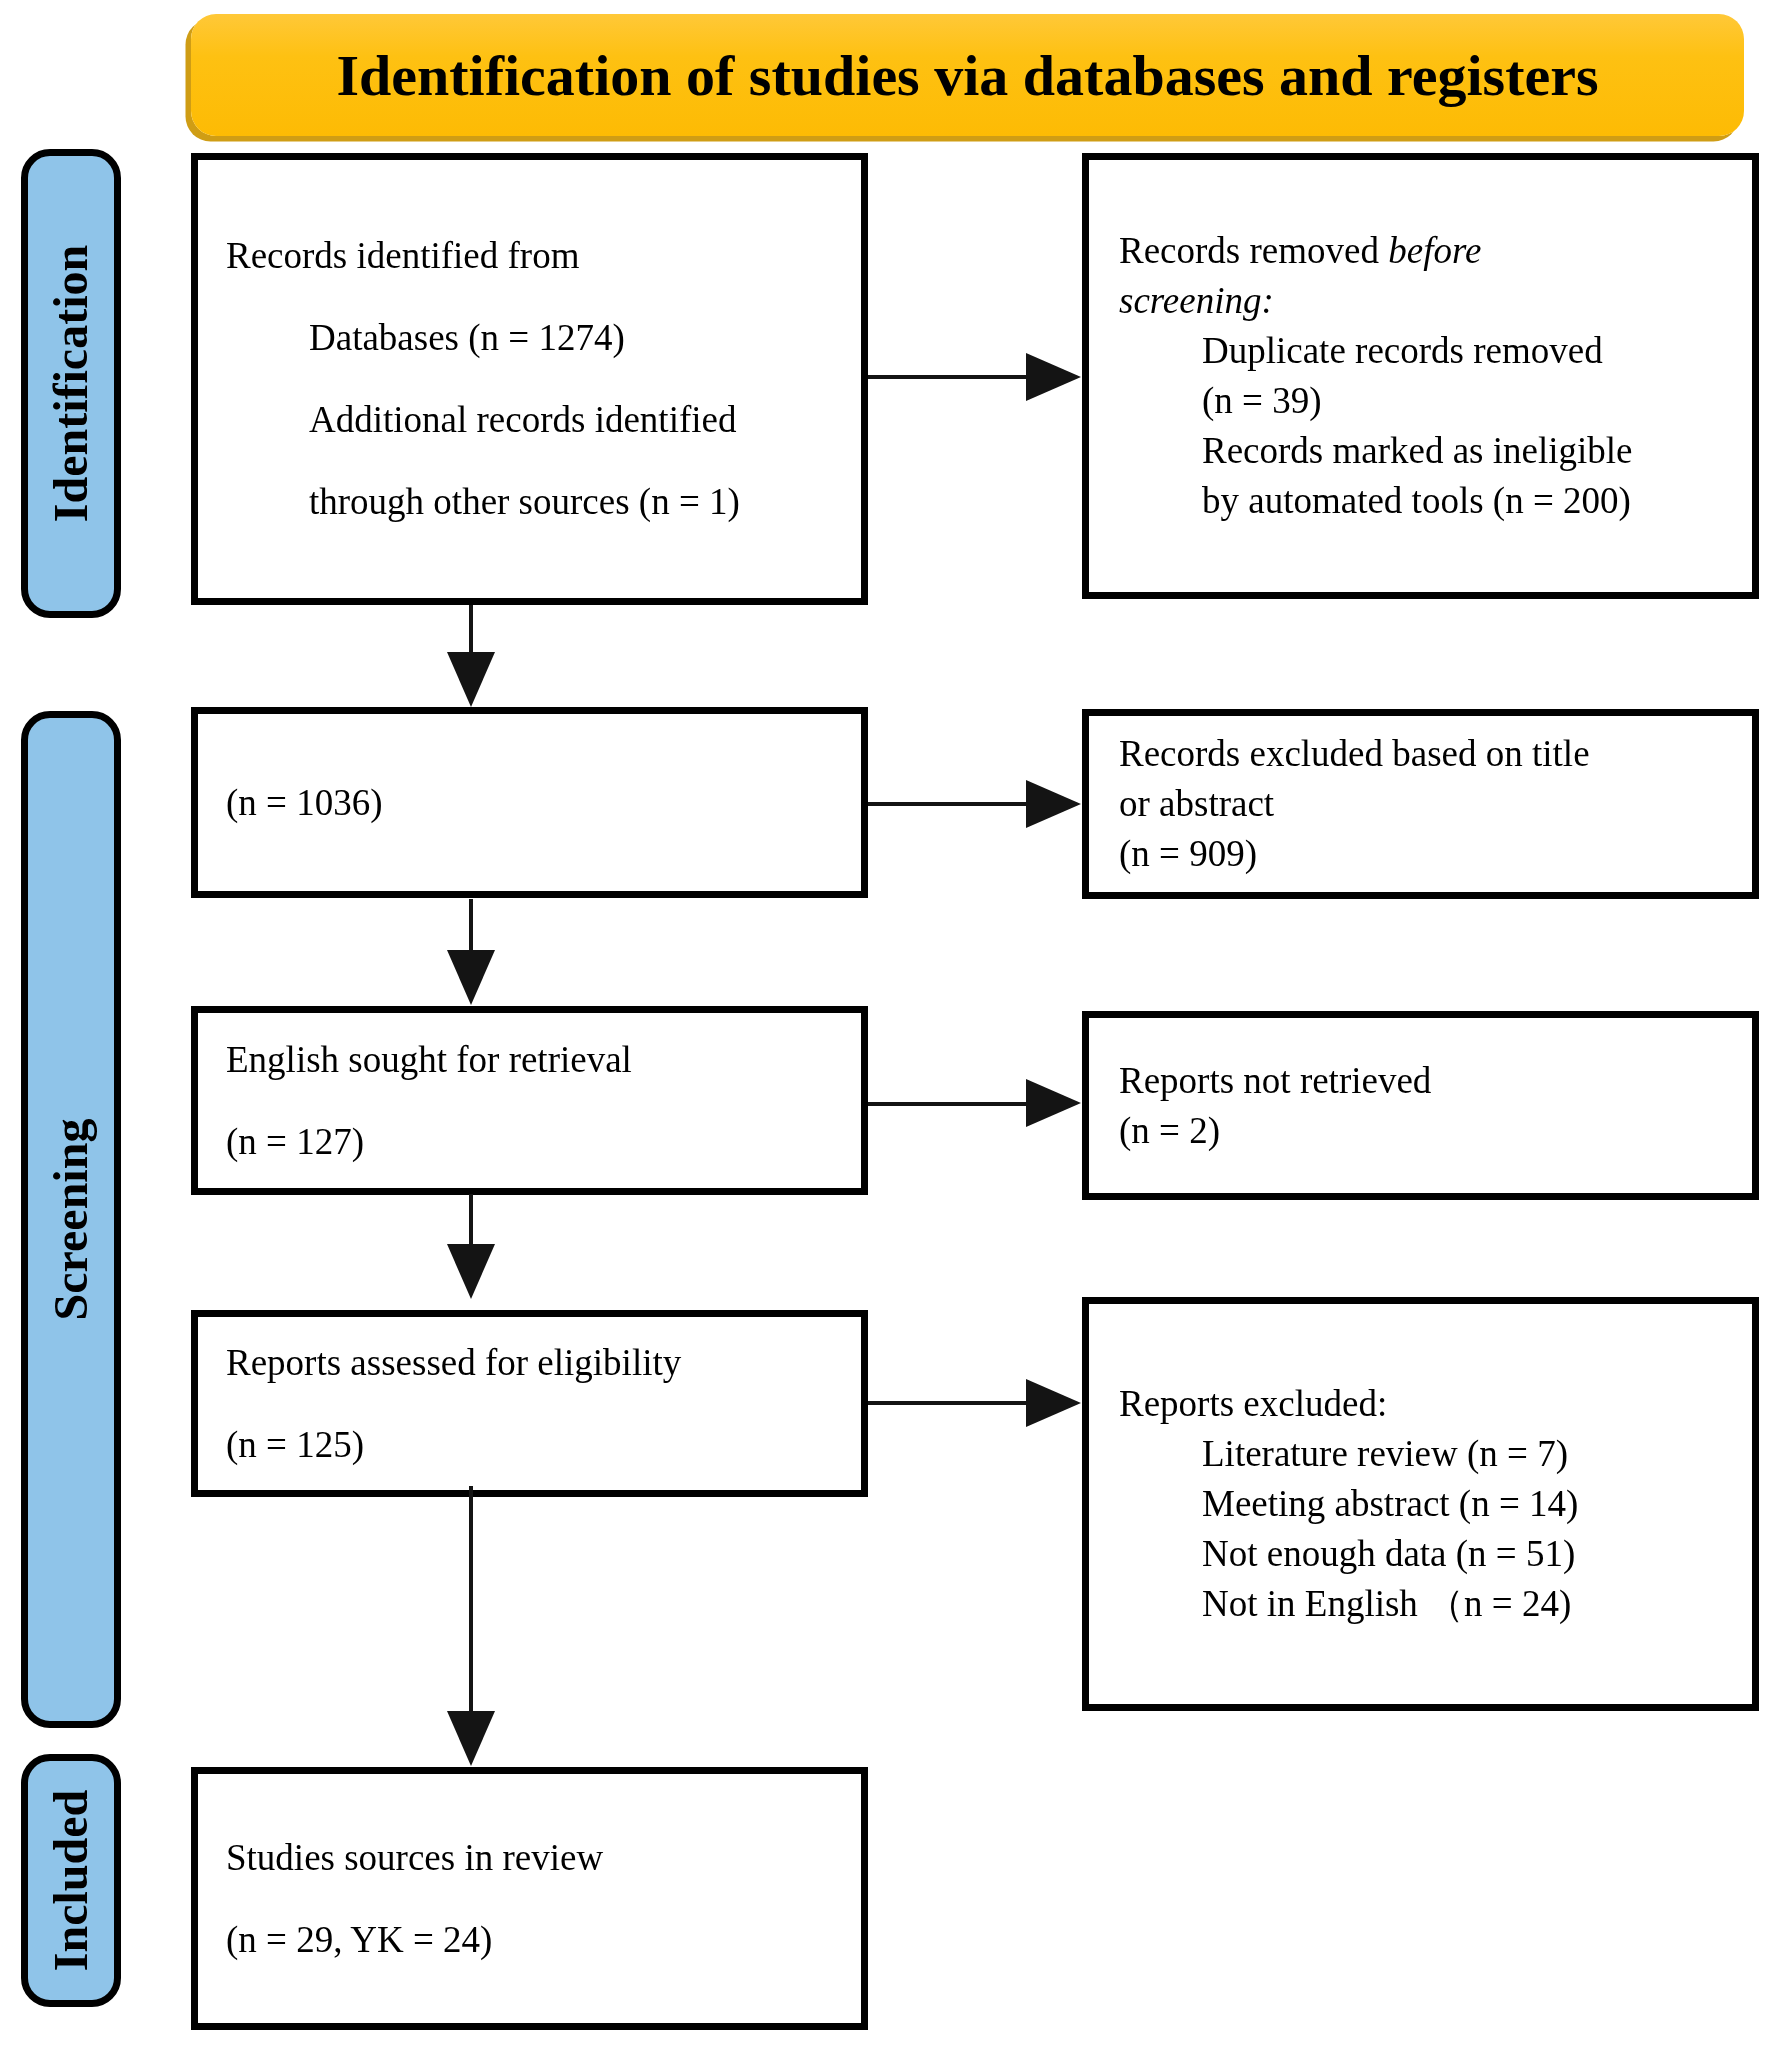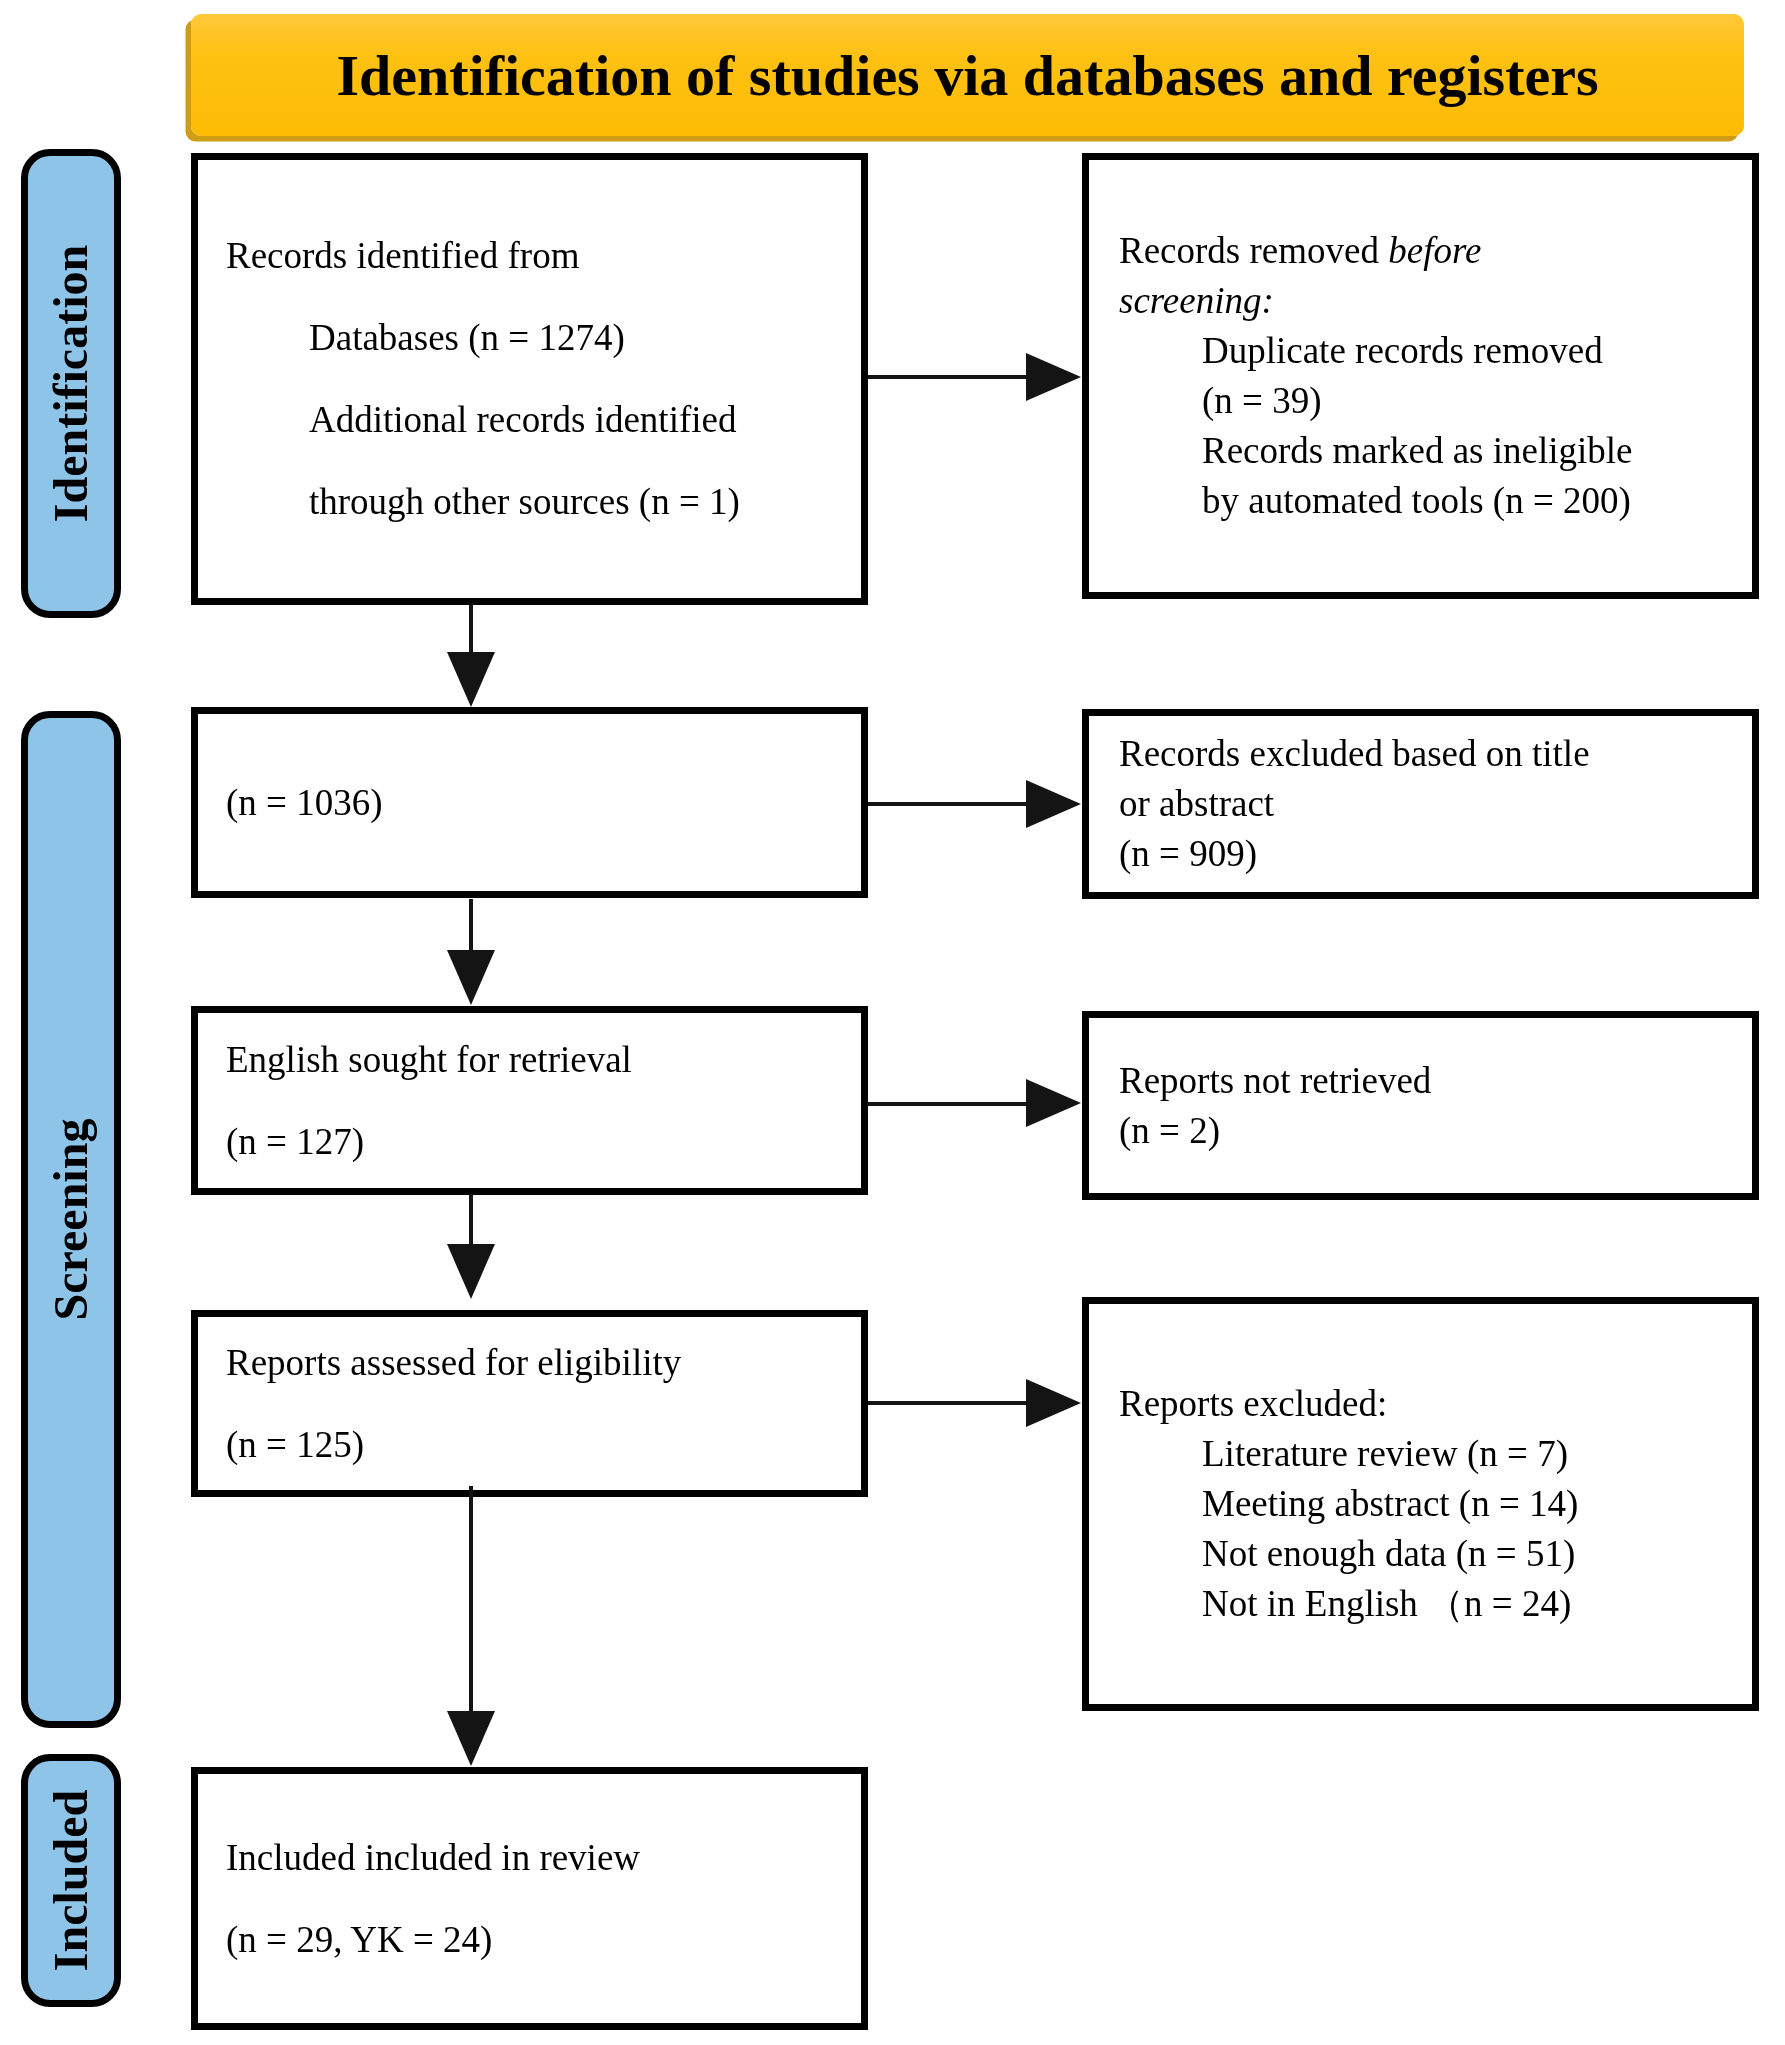--- a/index.html
+++ b/index.html
@@ -6,21 +6,21 @@
   body {
     width:1785px; height:2046px;
     position:relative;
     background:#ffffff;
     font-family:"Liberation Serif", serif;
     color:#000;
   }
   .banner {
     position:absolute; left:191px; top:14px; width:1553px; height:122px;
     background:linear-gradient(#ffc838 0%, #fec112 35%, #fdbb04 100%);
-    border-radius:10px;
+    border-radius:25px;
     box-shadow:-5.5px 5.5px 0 0 #cf9d15;
     display:flex; align-items:center; justify-content:center;
     font-weight:bold; font-size:58px;
   }
   .stage {
     position:absolute; left:21px; width:100px;
     background:#8FC4E9; border:7.2px solid #000; border-radius:29px;
     box-sizing:border-box;
     display:flex; align-items:center; justify-content:center;
   }
@@ -79,21 +79,21 @@
   <div>English sought for retrieval</div>
   <div>(n = 127)</div>
 </div>
 
 <div class="box leftcol" style="top:1300px; height:187px;margin-top:10px;">
   <div>Reports assessed for eligibility</div>
   <div>(n = 125)</div>
 </div>
 
 <div class="box leftcol" style="top:1767px; height:263px;">
-  <div>Included included in review</div>
+  <div>Studies sources in review</div>
   <div>(n = 29, YK = 24)</div>
 </div>
 
 <div class="box rightcol" style="top:153px; height:446px;">
   <div><span>Records removed </span><span class="it">before</span></div>
   <div><span class="it">screening:</span></div>
   <div class="indent">Duplicate records removed</div>
   <div class="indent">(n = 39)</div>
   <div class="indent">Records marked as ineligible</div>
   <div class="indent">by automated tools (n = 200)</div>

